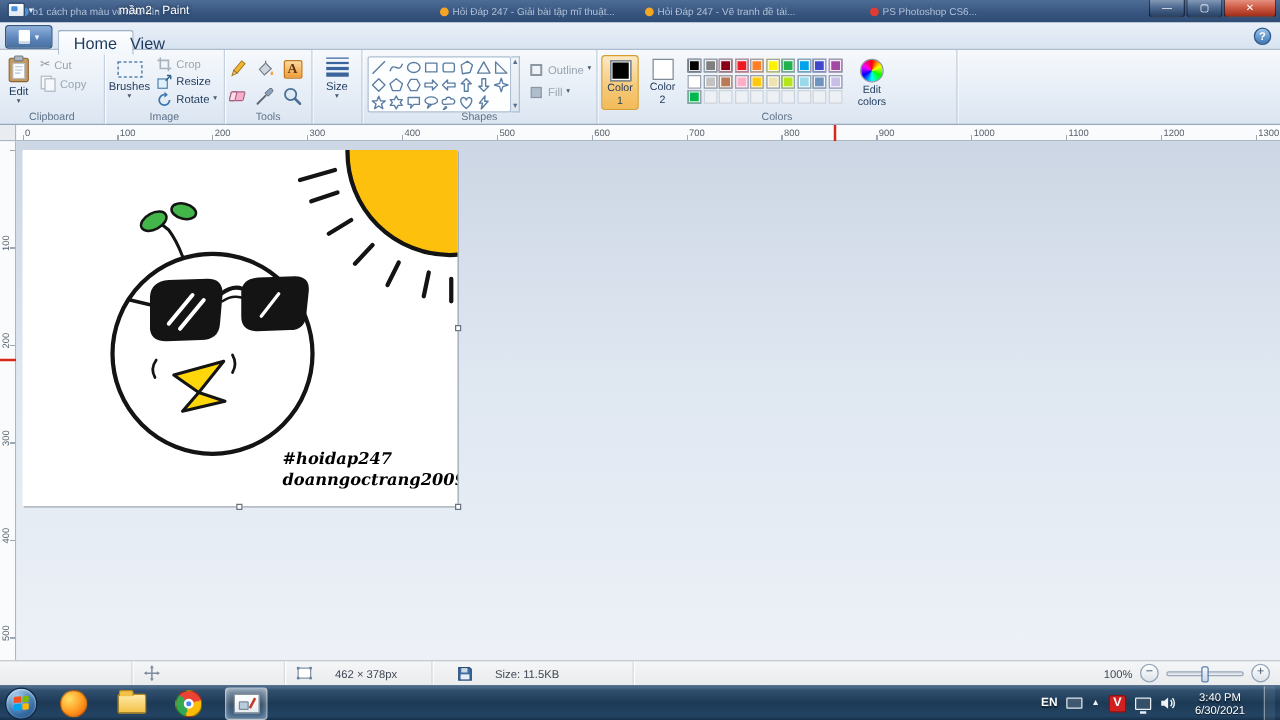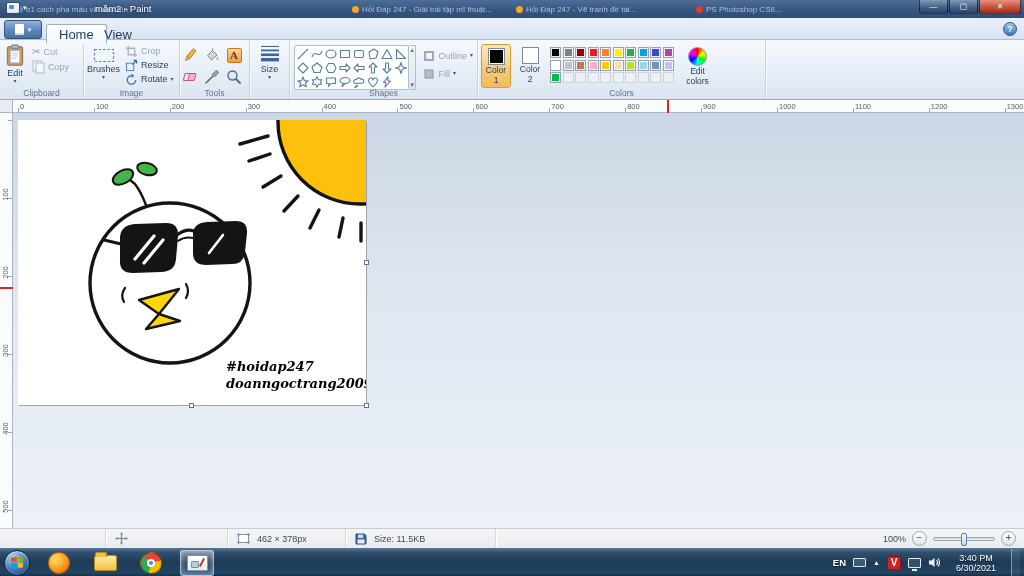--- a/index.html
+++ b/index.html
@@ -96,23 +96,23 @@
   #canvas{position:absolute;left:5px;top:7px;width:348px;height:285px;background:#fff;
     box-shadow:1px 1px 0 rgba(110,122,138,.6);}
   .handle{position:absolute;width:5px;height:5px;background:#fff;border:1px solid #69737f;}
   #h-right{left:351px;top:147px;} #h-bottom{left:176px;top:290px;} #h-corner{left:351px;top:290px;}
 
   
   #statusbar{position:absolute;top:528px;left:0;width:100%;height:20px;
     background:linear-gradient(#f5f6f7,#e9ebed);border-top:1px solid #c6cbd0;
     display:flex;align-items:center;font-size:9px;color:#3f4854;}
   .spacer{width:106px;height:100%;border-right:1px solid #d8dbde;box-shadow:1px 0 0 #fff;}
-  .scell{height:100%;display:flex;align-items:center;gap:7px;padding:0 9px;
+  .scell{height:100%;display:flex;align-items:center;gap:18px;padding:0 9px;
     border-right:1px solid #d8dbde;box-shadow:1px 0 0 #fff;}
-  .scell.c1{width:122px;} .scell.c2{width:118px;} .scell.c3{width:150px;}
+  .scell.c1{width:122px;} .scell.c2{width:118px;} .scell.c3{width:150px;margin-left:11px;}
   #zoomarea{margin-left:auto;display:flex;align-items:center;gap:6px;padding-right:8px;}
   .zbtn{width:15px;height:15px;border-radius:50%;background:linear-gradient(#fff,#dde3ea);
     border:1px solid #93a5ba;color:#41546b;font-size:10px;line-height:12px;text-align:center;}
   .ztrack{width:62px;height:4px;background:linear-gradient(#c9d2dc,#eef2f6);border:1px solid #9aa8b8;border-radius:2px;position:relative;}
   .zthumb{position:absolute;left:27px;top:-5px;width:6px;height:13px;
     background:linear-gradient(#f5f9fd,#c9d7e6);border:1px solid #5b7ea8;border-radius:2px;}
 
   
   #taskbar{position:absolute;top:548px;left:0;width:100%;height:28px;
     background:linear-gradient(180deg,#54718f 0%,#31506f 12%,#1c3a55 50%,#244464 88%,#16304a 100%);

